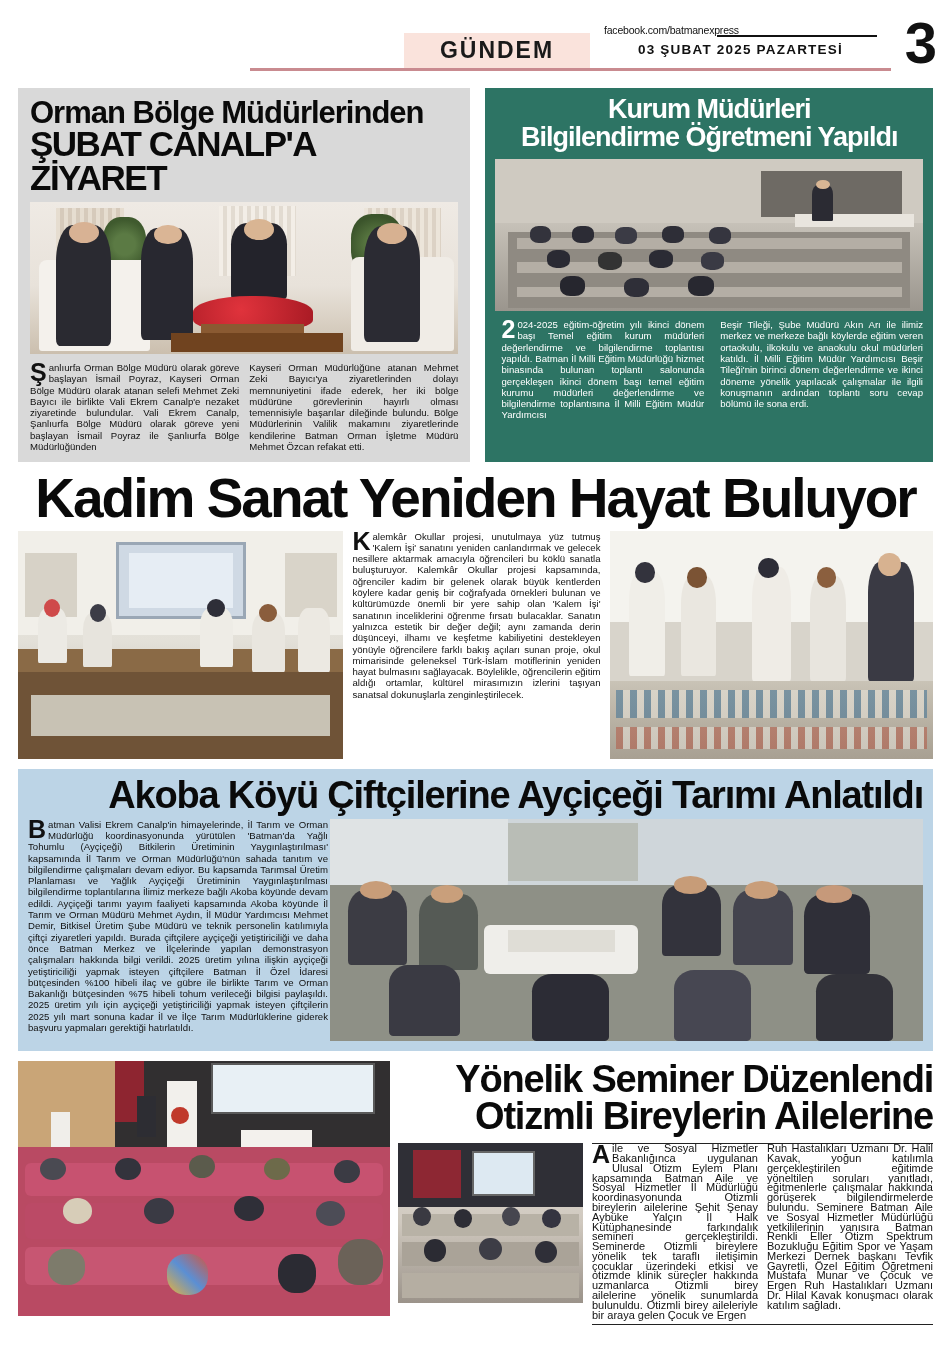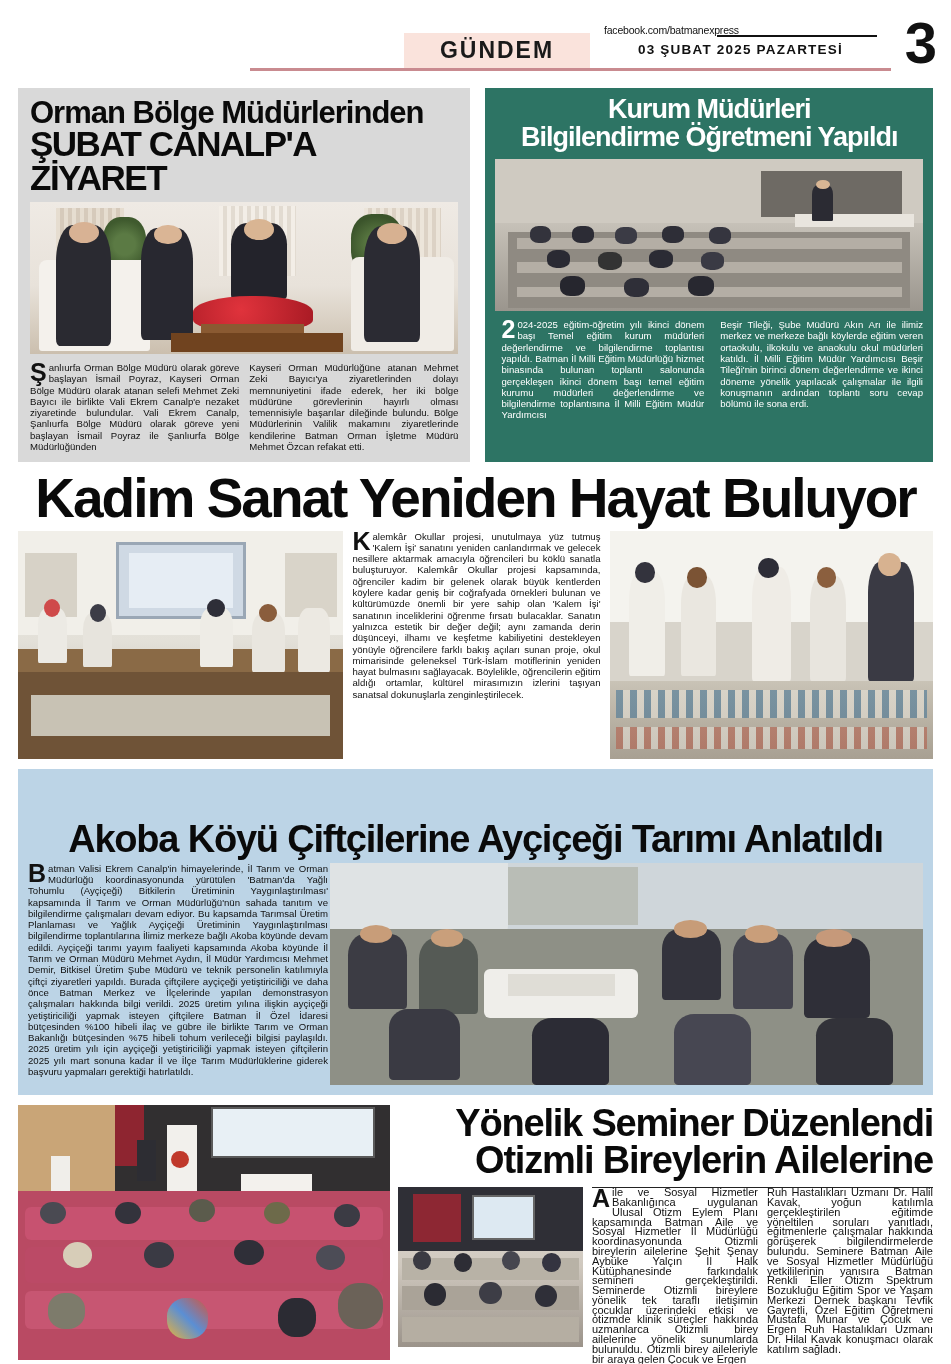--- a/index.html
+++ b/index.html
@@ -155,21 +155,21 @@
   
   .block2 { margin-top: 10px; }
   .b2-title { font-size: 55px; text-align: center; letter-spacing: -2px; }
   .b2-body { display: flex; gap: 9px; margin-top: 6px; }
   .b2-photo-l { width: 328px; height: 228px; }
   .b2-text { width: 250px; }
   .b2-photo-r { width: 326px; height: 228px; }
 
   
   .block3 { margin-top: 10px; background: #bcd4e6; padding: 8px 10px 10px; }
-  .b3-title { font-size: 38px; text-align: center; letter-spacing: -1.2px; margin-top: 44px; }
+  .b3-title { font-size: 38px; text-align: right; letter-spacing: -1.2px; }
   .b3-body { display: flex; gap: 2px; margin-top: 6px; }
   .b3-text { width: 300px; }
   .b3-photo { flex: 1; height: 222px; }
 
   
   .block4 { margin-top: 10px; display: flex; gap: 8px; }
   .b4-photo-l { width: 372px; height: 255px; }
   .b4-right { flex: 1; }
   .b4-title { font-size: 38px; text-align: right; letter-spacing: -1.2px; line-height: 0.98; }
   .b4-lower { display: flex; gap: 9px; margin-top: 8px; }

